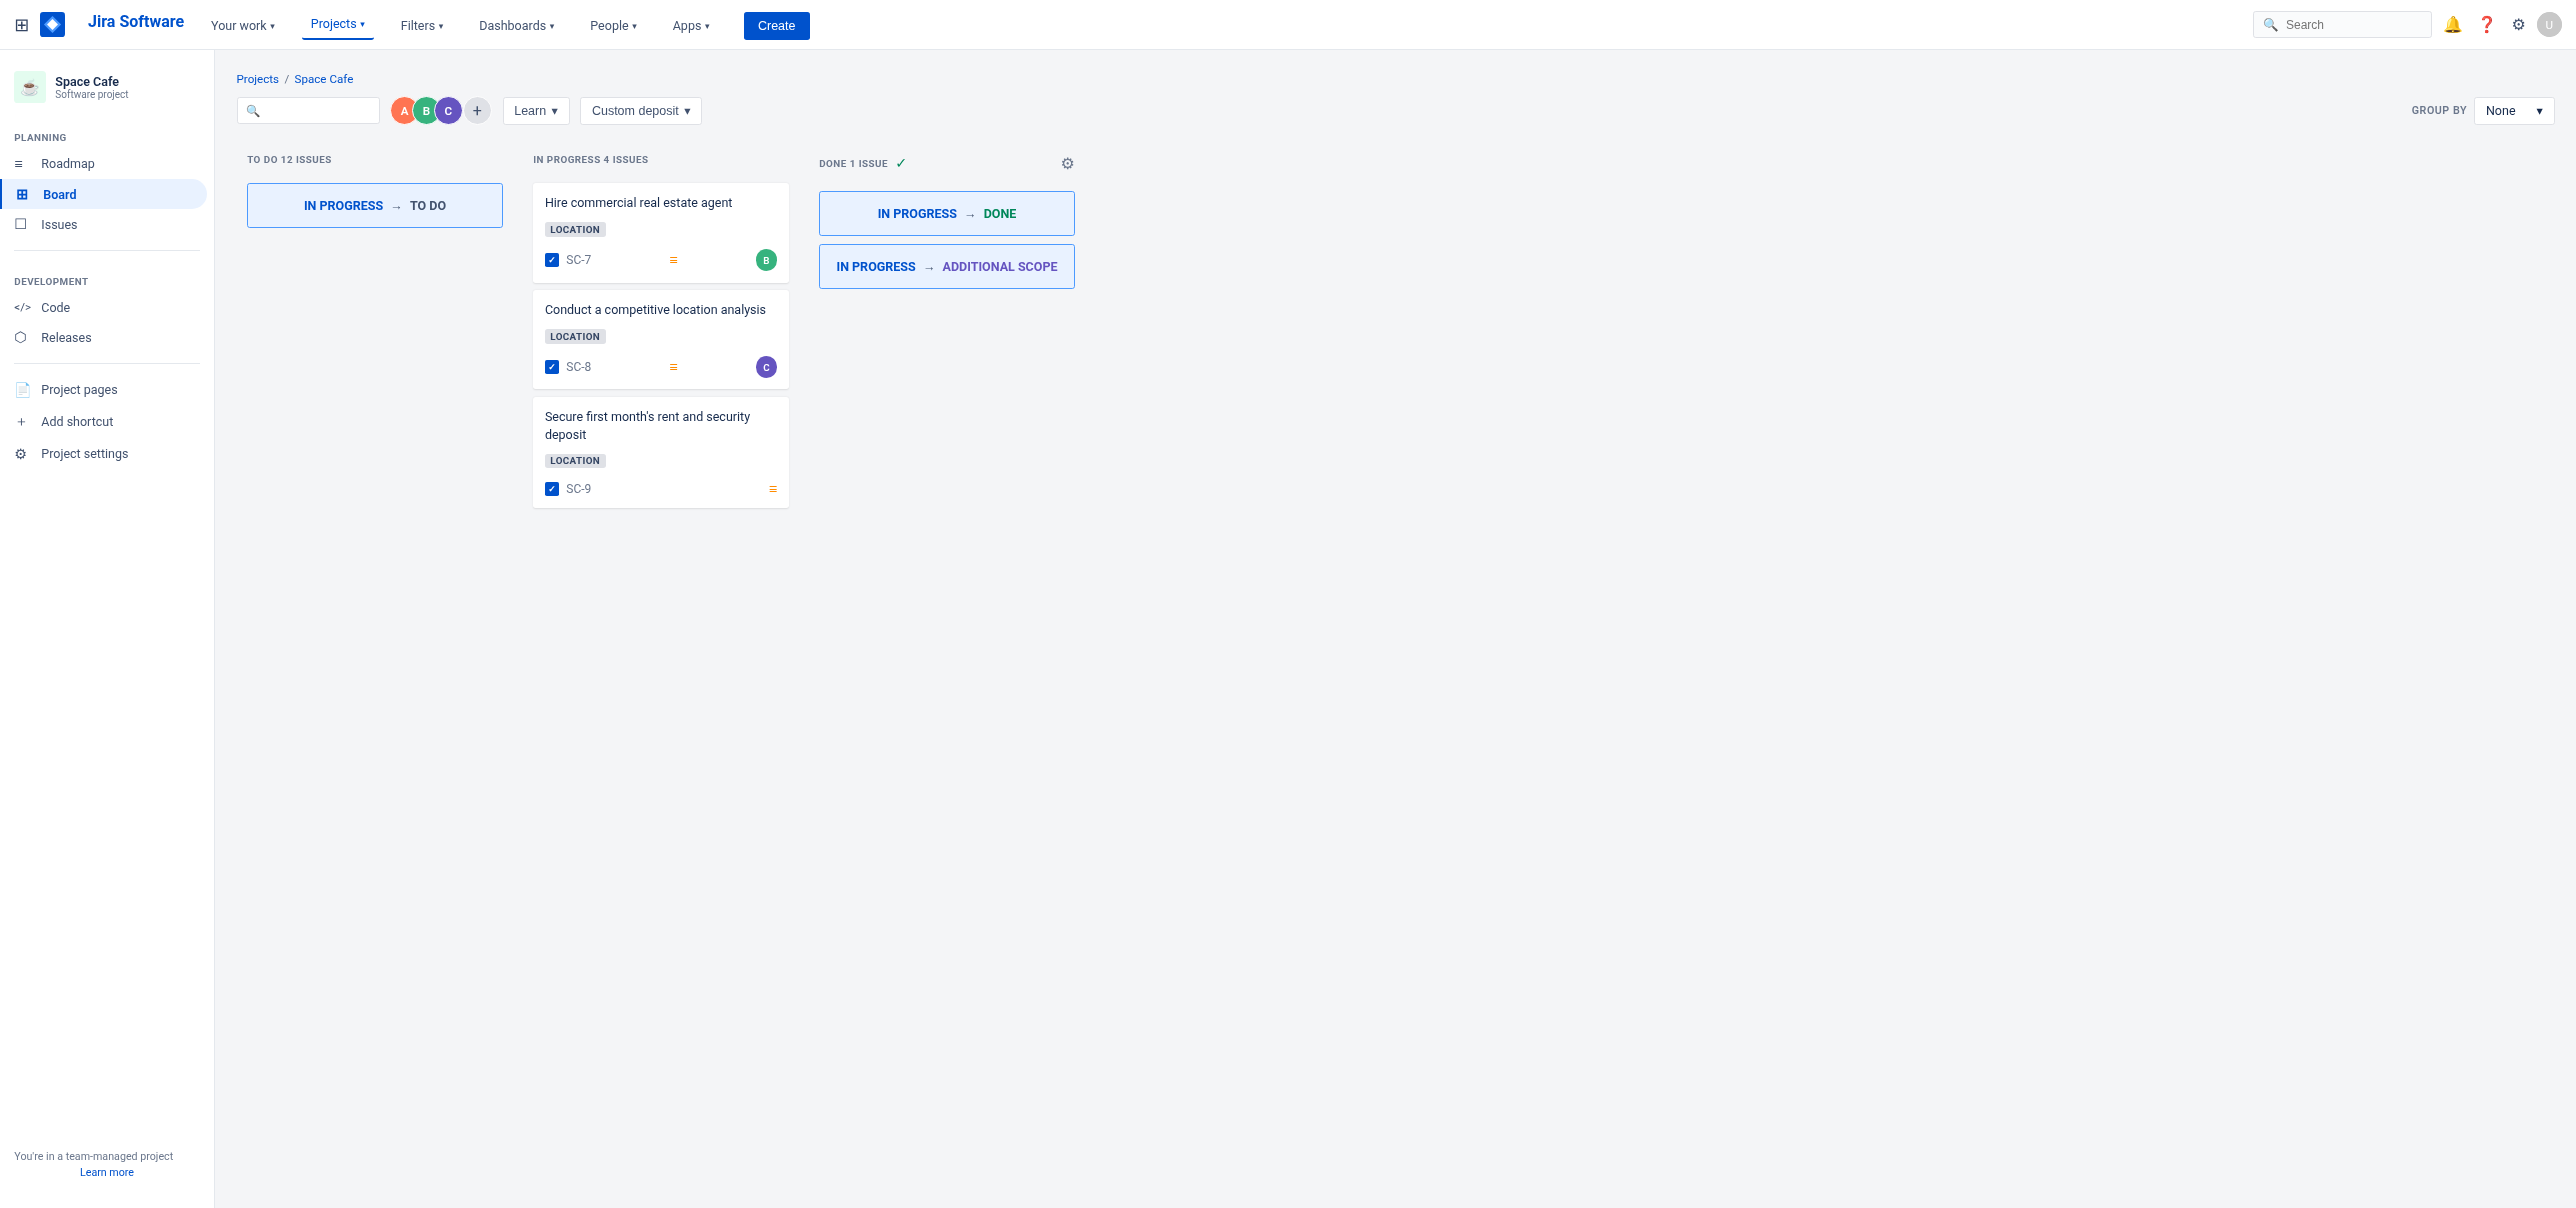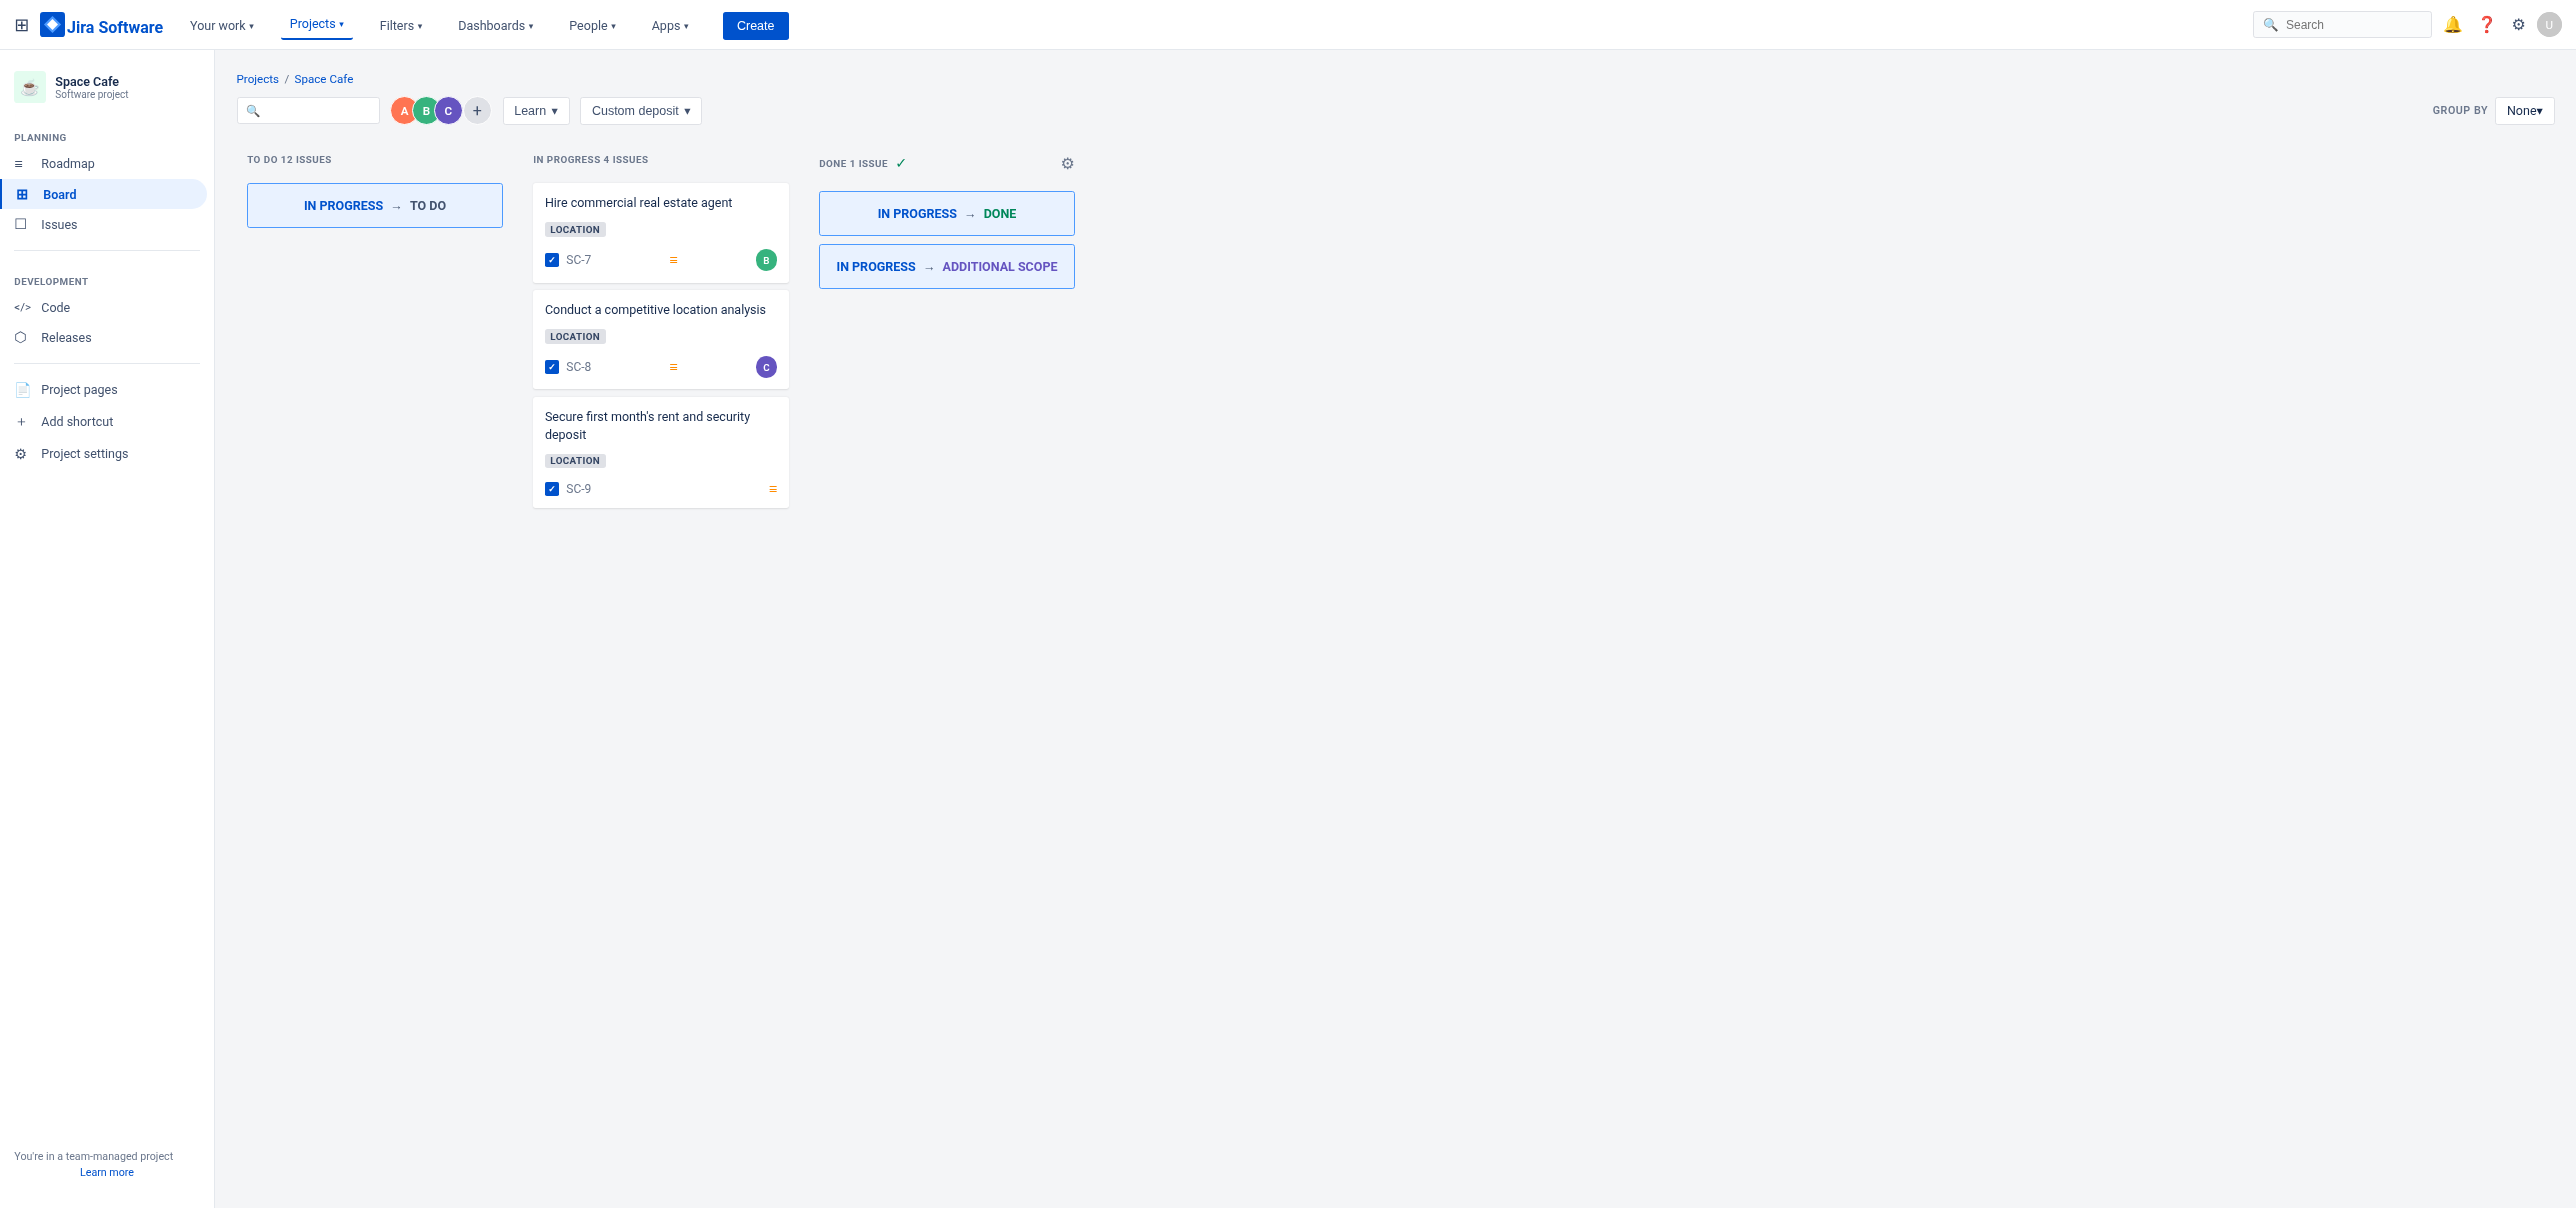--- a/index.html
+++ b/index.html
@@ -4,21 +4,21 @@
   <style>
     * { box-sizing: border-box; margin: 0; padding: 0; }
     body { font-family: -apple-system, BlinkMacSystemFont, "Segoe UI", Roboto, sans-serif; background: #f4f5f7; color: #172b4d; font-size: 12.5px; }
 
     
     .topnav {
       display: flex; align-items: center; background: #fff; height: 50px;
       padding: 0 14.3px; border-bottom: 0.9px solid #e4e8ed; position: fixed; top: 0; left: 0; right: 0; z-index: 100;
     }
     .topnav-grid { color: #344563; font-size: 18px; margin-right: 10.7px; cursor: pointer; }
-    .topnav-logo { display: flex; align-items: flex-end; gap: 2px; margin-right: 18px; }
+    .topnav-logo { display: flex; align-items: flex-start; gap: 23px; margin-right: 18px; }
     .logo-diamond { width: 25px; height: 25px; }
     .logo-text { font-size: 16px; font-weight: 700; color: #0052cc; }
     .topnav-links { display: flex; align-items: flex-end; gap: 18px; flex: 1; }
     .nav-item {
       display: flex; align-items: center; gap: 3.6px; padding: 7.2px 9px;
       color: #42526e; font-size: 12.5px; font-weight: 400; cursor: pointer; border-radius: 2.7px;
       white-space: nowrap;
     }
     .nav-item.active { color: #0052cc; border-bottom: 2.7px solid #0052cc; }
     .nav-item .chevron { font-size: 9px; }
@@ -77,21 +77,21 @@
     .avatar-small { width: 29px; height: 29px; border-radius: 50%; border: 1.8px solid #fff; overflow: hidden; cursor: pointer; }
     .avatar-small:not(:first-child) { margin-left: -7.2px; }
     .avatar-circle { width: 29px; height: 29px; border-radius: 50%; background: #dfe1e6; border: 1.8px solid #fff; display: flex; align-items: center; justify-content: center; font-size: 14.3px; color: #42526e; cursor: pointer; }
     .filter-btn {
       display: flex; align-items: center; gap: 5.4px; padding: 5.4px 10.7px; border: 0.9px solid #dfe1e6;
       border-radius: 2.7px; background: #fff; color: #42526e; font-size: 12.5px; cursor: pointer;
     }
     .group-by-section { margin-left: auto; display: flex; align-items: center; gap: 7.2px; }
     .group-by-label { font-size: 10.7px; color: #6b778c; font-weight: 600; text-transform: uppercase; letter-spacing: 0.05em; }
     .group-by-select {
-      display: flex; align-items: center; gap: 0; padding: 5.4px 10.7px; border: 0.9px solid #dfe1e6;
+      display: flex; align-items: center; gap: 21px; padding: 5.4px 10.7px; border: 0.9px solid #dfe1e6;
       border-radius: 2.7px; background: #fff; color: #172b4d; font-size: 12.5px; cursor: pointer;
     }
 
     
     .board-columns { display: flex; gap: 9px; align-items: flex-start; }
     .board-column { background: #f4f5f7; border-radius: 3.6px; padding: 10.7px; min-width: 277px; width: 277px; flex-shrink: 0; }
     .column-header { display: flex; align-items: center; gap: 7.2px; margin-bottom: 10.7px; padding-bottom: 7.2px; }
     .column-title { font-size: 9.8px; font-weight: 700; color: #6b778c; letter-spacing: 0.05em; text-transform: uppercase; }
     .column-check { color: #00875a; font-size: 14.3px; }
     .settings-icon { font-size: 16px; color: #6b778c; cursor: pointer; margin-left: auto; }

